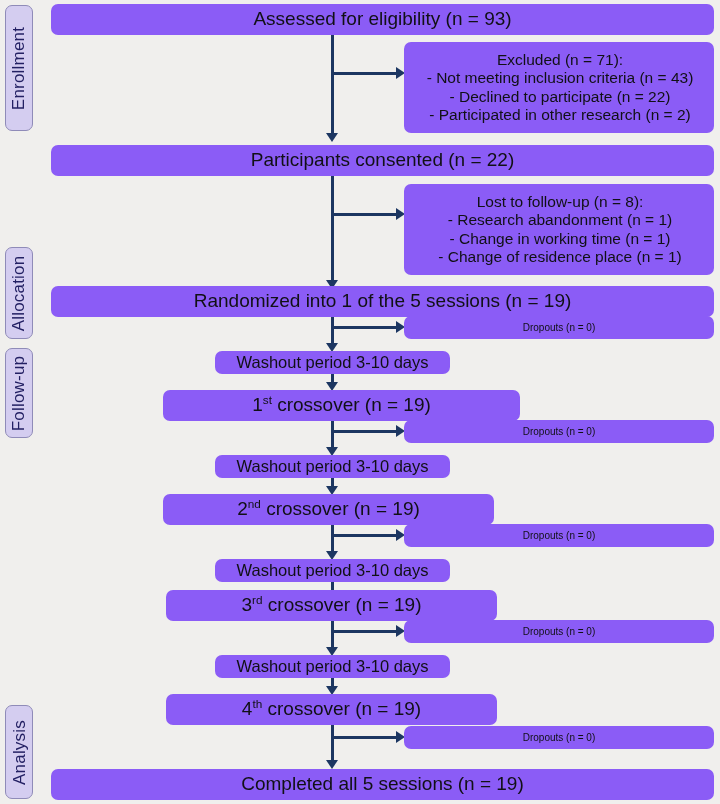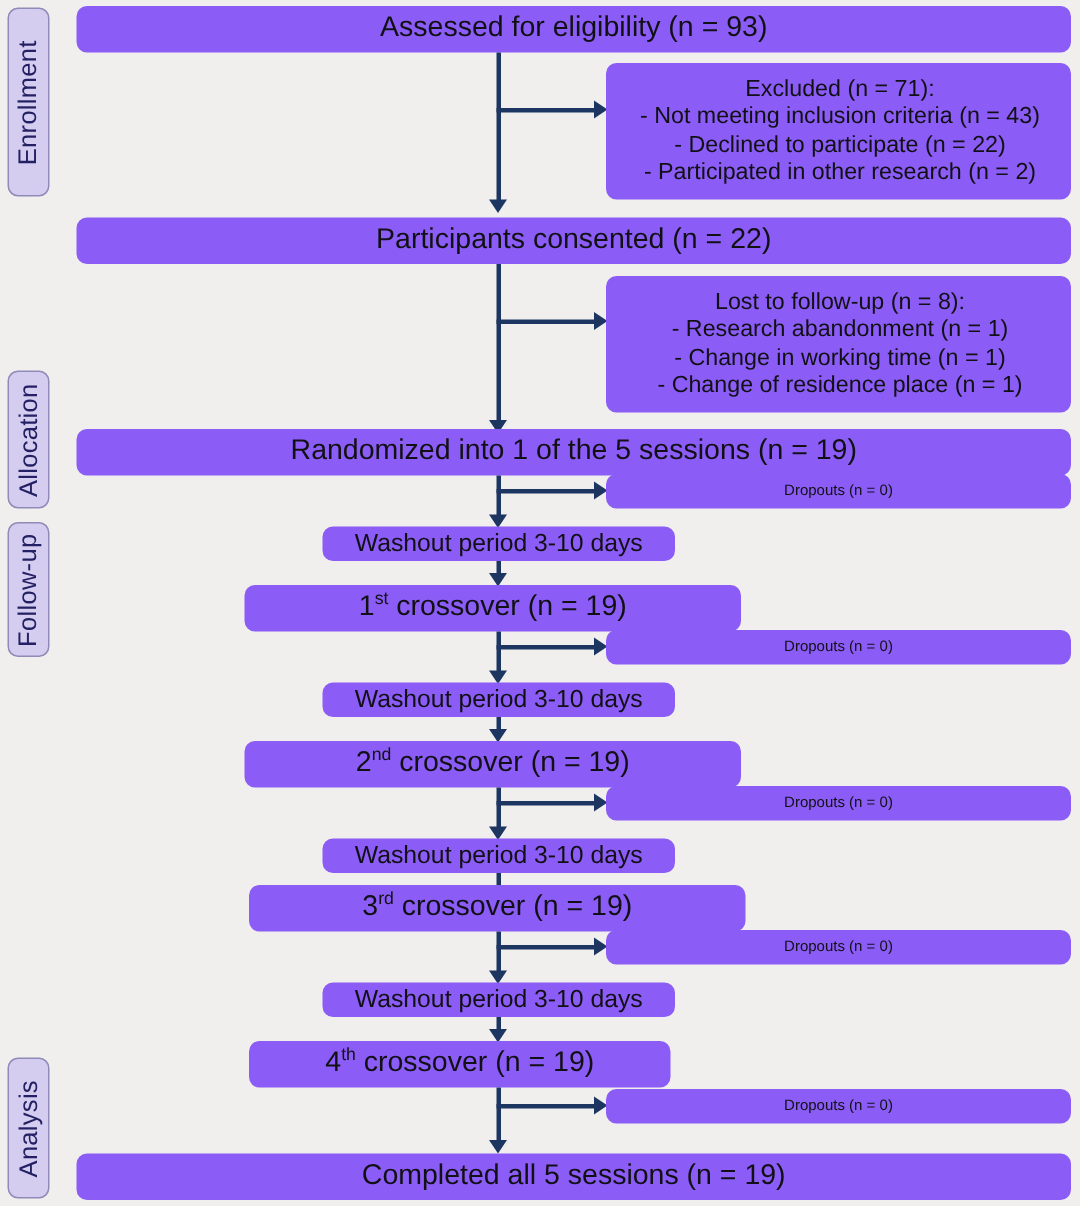--- a/index.html
+++ b/index.html
@@ -171,21 +171,21 @@
     <span class="inner">Dropouts (n = 0)</span>
   </div>
 
   <div class="box center f17" style="left:215px; top:351px; width:235px; height:23px;">
     <span class="inner">Washout period 3-10 days</span>
   </div>
 
   <div class="vline" style="left:331px; top:374px; width:3px; height:10px;"></div>
   <div class="arrow-down" style="left:326px; top:382px;"></div>
 
-  <div class="box center f19" style="left:163px; top:390px; width:331px; height:31px;">
+  <div class="box center f19" style="left:163px; top:390px; width:357px; height:31px;">
     <span class="inner"><span>1</span><sup>st</sup><span> crossover (n = 19)</span></span>
   </div>
 
   <div class="vline" style="left:331px; top:421px; width:3px; height:28px;"></div>
   <div class="arrow-down" style="left:326px; top:447px;"></div>
   <div class="hline" style="left:331px; top:430px; width:68px; height:3px;"></div>
   <div class="arrow-right" style="left:396px; top:425px;"></div>
 
   <div class="box left f15" style="left:404px; top:420px; width:310px; height:23px;">
     <span class="inner">Dropouts (n = 0)</span>
@@ -231,21 +231,21 @@
     <span class="inner">Dropouts (n = 0)</span>
   </div>
 
   <div class="box center f17" style="left:215px; top:655px; width:235px; height:23px;">
     <span class="inner">Washout period 3-10 days</span>
   </div>
 
   <div class="vline" style="left:331px; top:678px; width:3px; height:10px;"></div>
   <div class="arrow-down" style="left:326px; top:686px;"></div>
 
-  <div class="box center f19" style="left:166px; top:694px; width:281px; height:31px;">
+  <div class="box center f19" style="left:166px; top:694px; width:331px; height:31px;">
     <span class="inner"><span>4</span><sup>th</sup><span> crossover (n = 19)</span></span>
   </div>
 
   <div class="vline" style="left:331px; top:725px; width:3px; height:37px;"></div>
   <div class="arrow-down" style="left:326px; top:760px;"></div>
   <div class="hline" style="left:331px; top:736px; width:68px; height:3px;"></div>
   <div class="arrow-right" style="left:396px; top:731px;"></div>
 
   <div class="box left f15" style="left:404px; top:726px; width:310px; height:23px;">
     <span class="inner">Dropouts (n = 0)</span>

